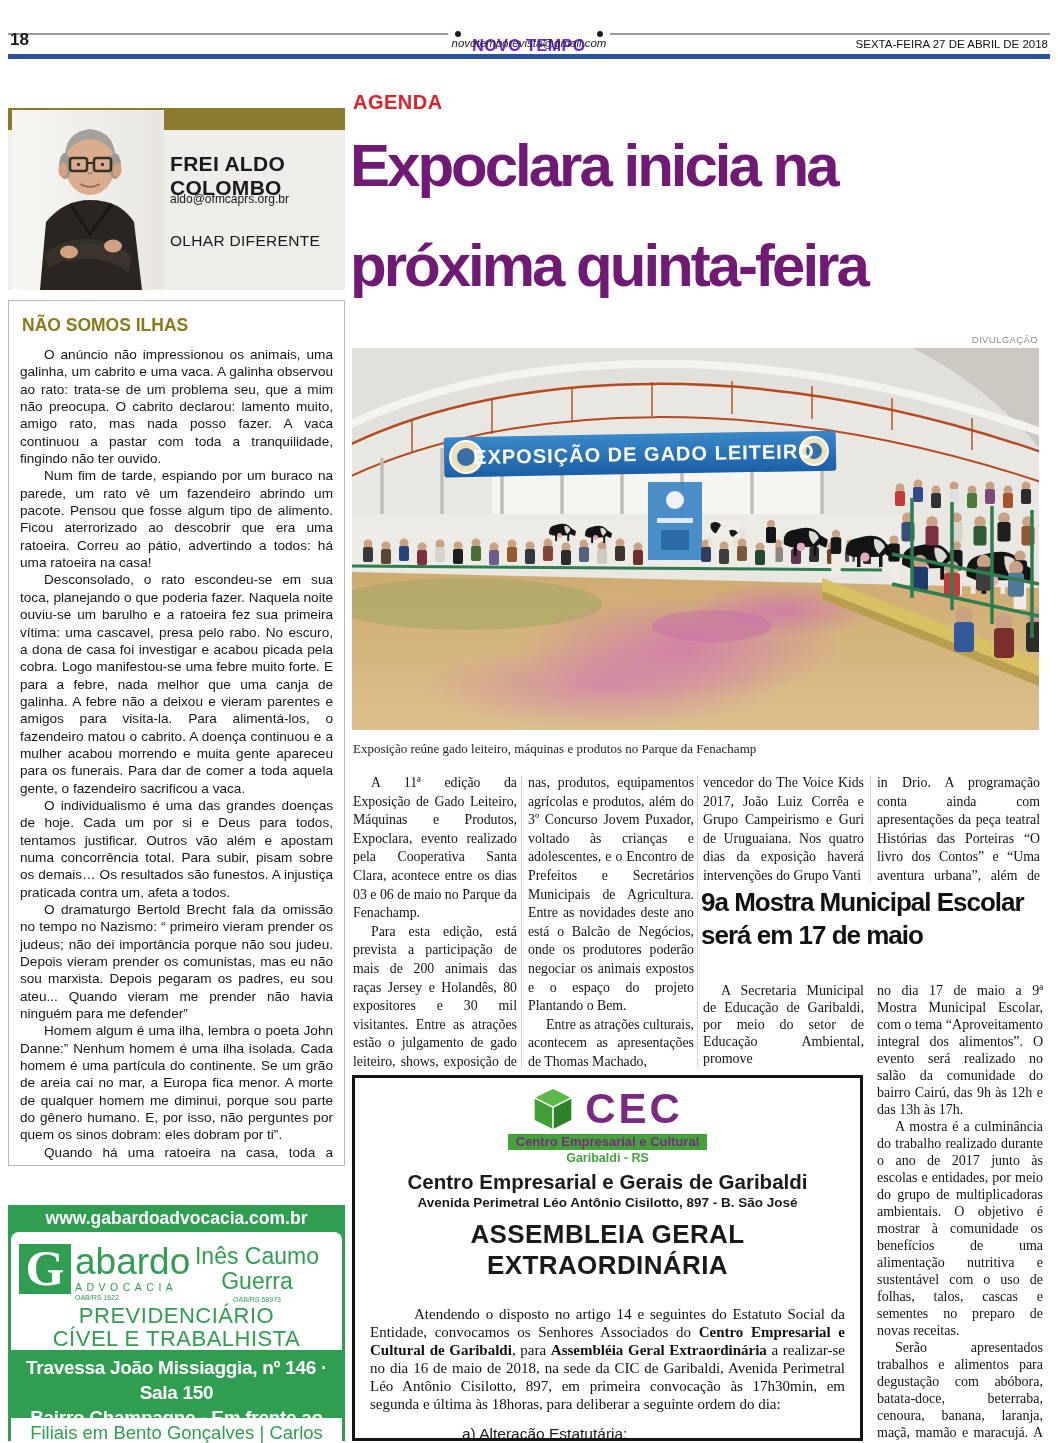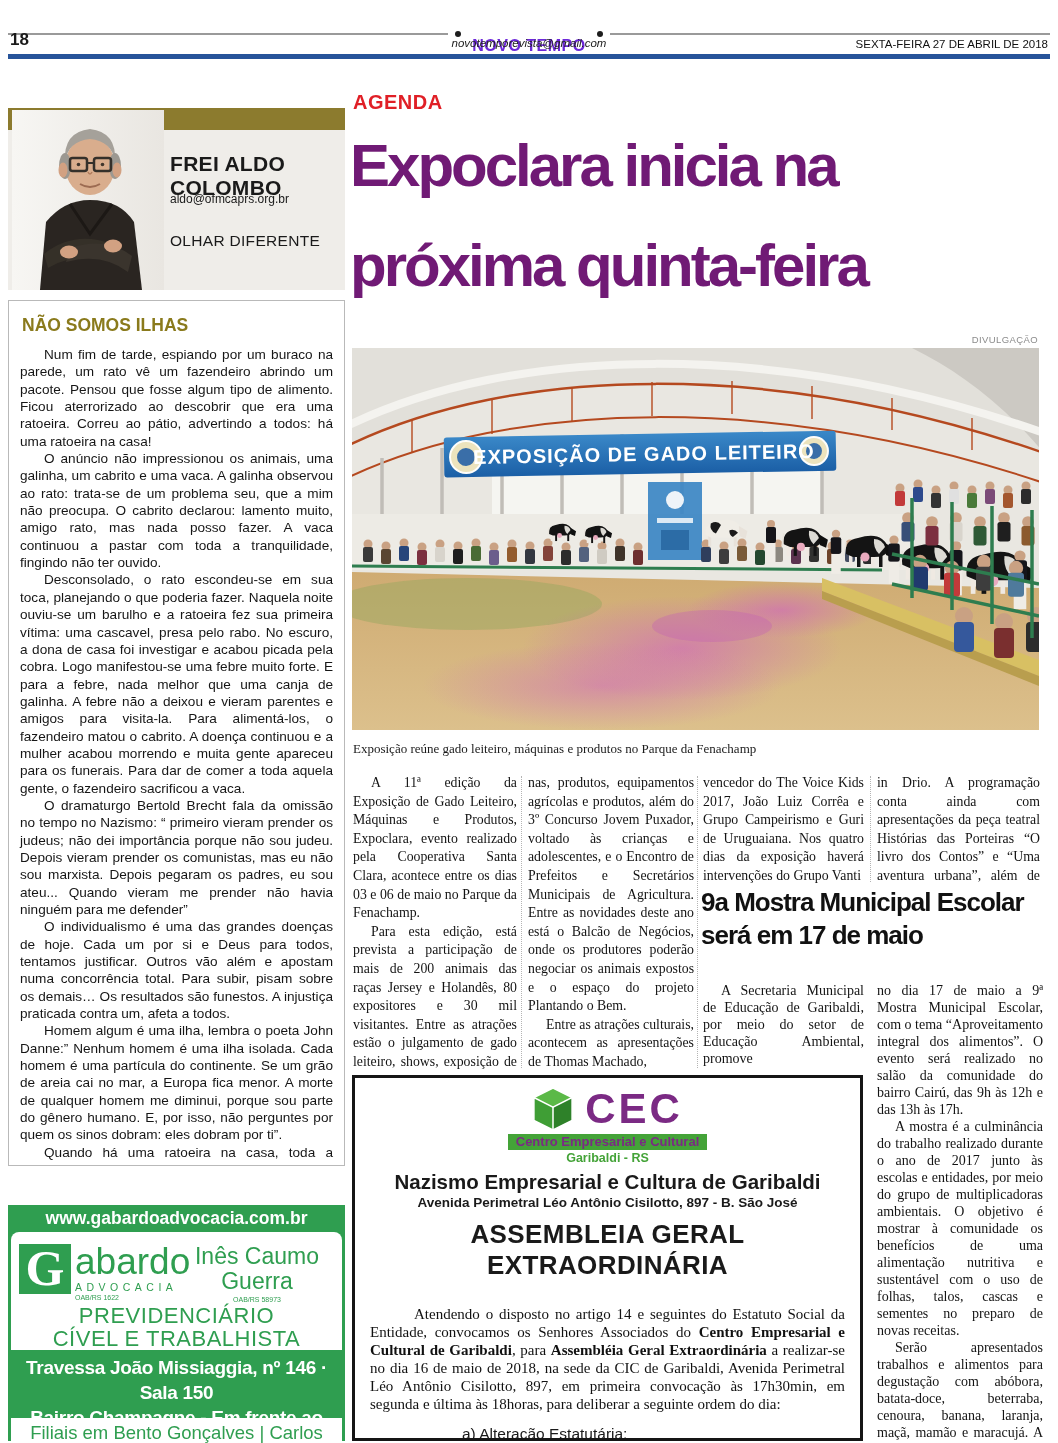--- a/index.html
+++ b/index.html
@@ -143,25 +143,25 @@
       <ellipse cx="57" cy="142" rx="9" ry="6.5" fill="#d2a182"></ellipse>
     </svg>
     <div class="columnist-name">FREI ALDO COLOMBO</div>
     <div class="columnist-email">aldo@ofmcaprs.org.br</div>
     <div class="columnist-column">OLHAR DIFERENTE</div>
   </div>
 
   <div class="olhar-box">
     <div class="olhar-title">NÃO SOMOS ILHAS</div>
     <div class="olhar-text">
+      <p>O anúncio não impressionou os animais, uma galinha, um cabrito e uma vaca. A galinha observou ao rato: trata-se de um problema seu, que a mim não preocupa. O cabrito declarou: lamento muito, amigo rato, mas nada posso fazer. A vaca continuou a pastar com toda a tranquilidade, fingindo não ter ouvido.</p>
       <p>Num fim de tarde, espiando por um buraco na parede, um rato vê um fazendeiro abrindo um pacote. Pensou que fosse algum tipo de alimento. Ficou aterrorizado ao descobrir que era uma ratoeira. Correu ao pátio, advertindo a todos: há uma ratoeira na casa!</p>
-      <p>O anúncio não impressionou os animais, uma galinha, um cabrito e uma vaca. A galinha observou ao rato: trata-se de um problema seu, que a mim não preocupa. O cabrito declarou: lamento muito, amigo rato, mas nada posso fazer. A vaca continuou a pastar com toda a tranquilidade, fingindo não ter ouvido.</p>
       <p>Desconsolado, o rato escondeu-se em sua toca, planejando o que poderia fazer. Naquela noite ouviu-se um barulho e a ratoeira fez sua primeira vítima: uma cascavel, presa pelo rabo. No escuro, a dona de casa foi investigar e acabou picada pela cobra. Logo manifestou-se uma febre muito forte. E para a febre, nada melhor que uma canja de galinha. A febre não a deixou e vieram parentes e amigos para visita-la. Para alimentá-los, o fazendeiro matou o cabrito. A doença continuou e a mulher acabou morrendo e muita gente apareceu para os funerais. Para dar de comer a toda aquela gente, o fazendeiro sacrificou a vaca.</p>
+      <p>O individualismo é uma das grandes doenças de hoje. Cada um por si e Deus para todos, tentamos justificar. Outros vão além e apostam numa concorrência total. Para subir, pisam sobre os demais… Os resultados são funestos. A injustiça praticada contra um, afeta a todos.</p>
       <p>O dramaturgo Bertold Brecht fala da omissão no tempo no Nazismo: “ primeiro vieram prender os judeus; não dei importância porque não sou judeu. Depois vieram prender os comunistas, mas eu não sou marxista. Depois pegaram os padres, eu sou ateu... Quando vieram me prender não havia ninguém para me defender”</p>
-      <p>O individualismo é uma das grandes doenças de hoje. Cada um por si e Deus para todos, tentamos justificar. Outros vão além e apostam numa concorrência total. Para subir, pisam sobre os demais… Os resultados são funestos. A injustiça praticada contra um, afeta a todos.</p>
       <p>Homem algum é uma ilha, lembra o poeta John Danne:” Nenhum homem é uma ilha isolada. Cada homem é uma partícula do continente. Se um grão de areia cai no mar, a Europa fica menor. A morte de qualquer homem me diminui, porque sou parte do gênero humano. E, por isso, não perguntes por quem os sinos dobram: eles dobram por ti”.</p>
       <p>Quando há uma ratoeira na casa, toda a fazenda corre riscos.</p>
     </div>
   </div>
 
   <div class="kicker">AGENDA</div>
   <div class="headline">
     <div>Expoclara inicia na</div>
     <div>próxima quinta-feira</div>
   </div>
@@ -381,21 +381,21 @@
         <polygon points="42,12 22,22 22,46 42,36" fill="#2e8129"></polygon>
         <polyline points="2,12 22,2 42,12 22,22 2,12 2,36 22,46 42,36 42,12" fill="none" stroke="#ffffff" stroke-width="1.6"></polyline>
         <line x1="22" y1="22" x2="22" y2="46" stroke="#ffffff" stroke-width="1.6"></line>
       </svg>
       <div class="cec-letters">CEC</div>
     </div>
     <div>
       <span class="cec-bar">Centro Empresarial e Cultural</span>
     </div>
     <div class="cec-city">Garibaldi - RS</div>
-    <div class="cec-org">Nazismo Empresarial e Cultura de Garibaldi</div>
+    <div class="cec-org">Centro Empresarial e Gerais de Garibaldi</div>
     <div class="cec-addr">Avenida Perimetral Léo Antônio Cisilotto, 897 - B. São José</div>
     <div class="cec-title">ASSEMBLEIA GERAL EXTRAORDINÁRIA</div>
     <div class="cec-body"><span>Atendendo o disposto no artigo 14 e seguintes do Estatuto Social da Entidade, convocamos os Senhores Associados do </span><b>Centro Empresarial e Cultural de Garibaldi</b><span>, para </span><b>Assembléia Geral Extraordinária</b><span> a realizar-se no dia 16 de maio de 2018, na sede da CIC de Garibaldi, Avenida Perimetral Léo Antônio Cisilotto, 897, em primeira convocação às 17h30min, em segunda e última às 18horas, para deliberar a seguinte ordem do dia:</span></div>
     <div class="cec-list">
       <div>a) Alteração Estatutária;</div>
       <div>b) Assuntos Gerais.</div>
     </div>
 
   </div>
 

